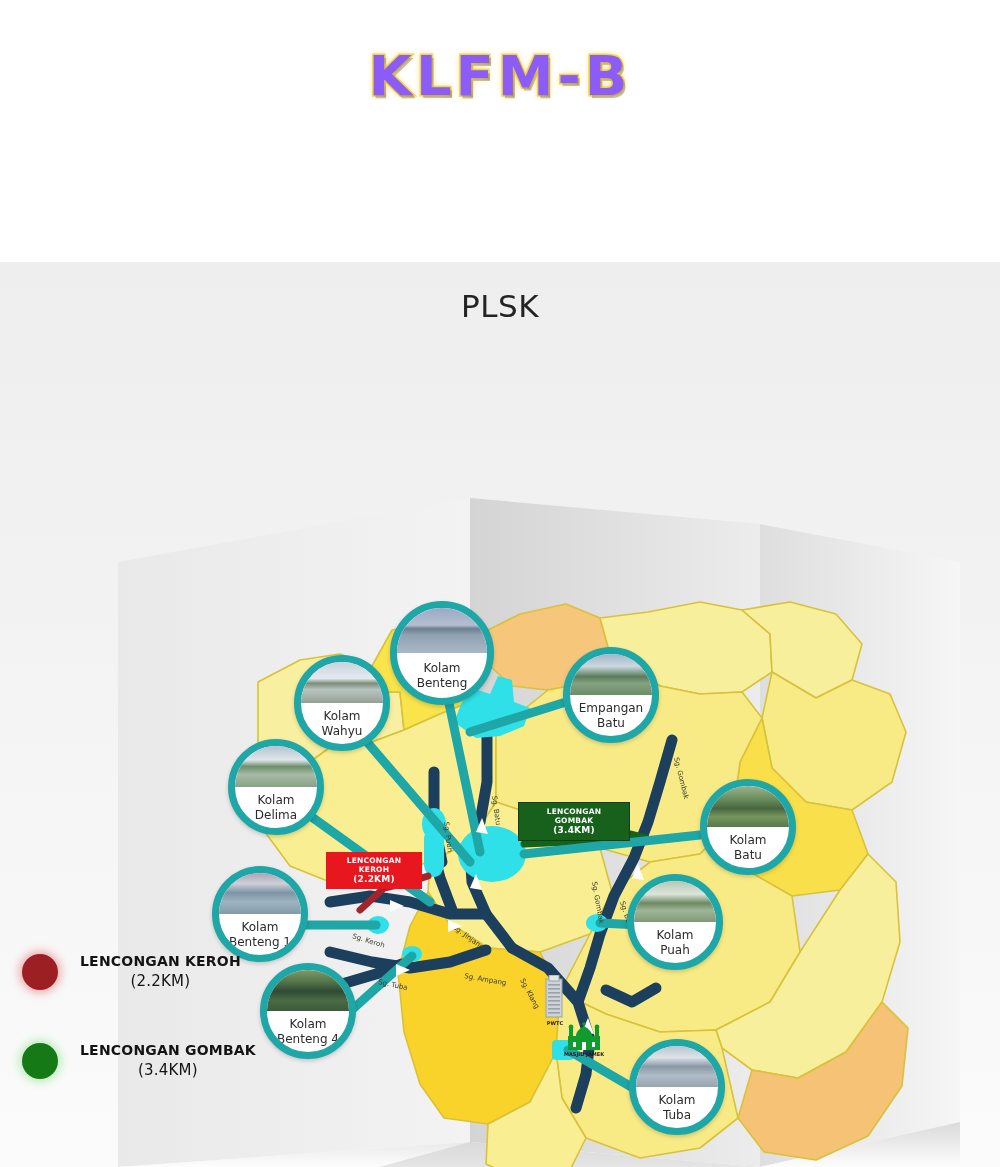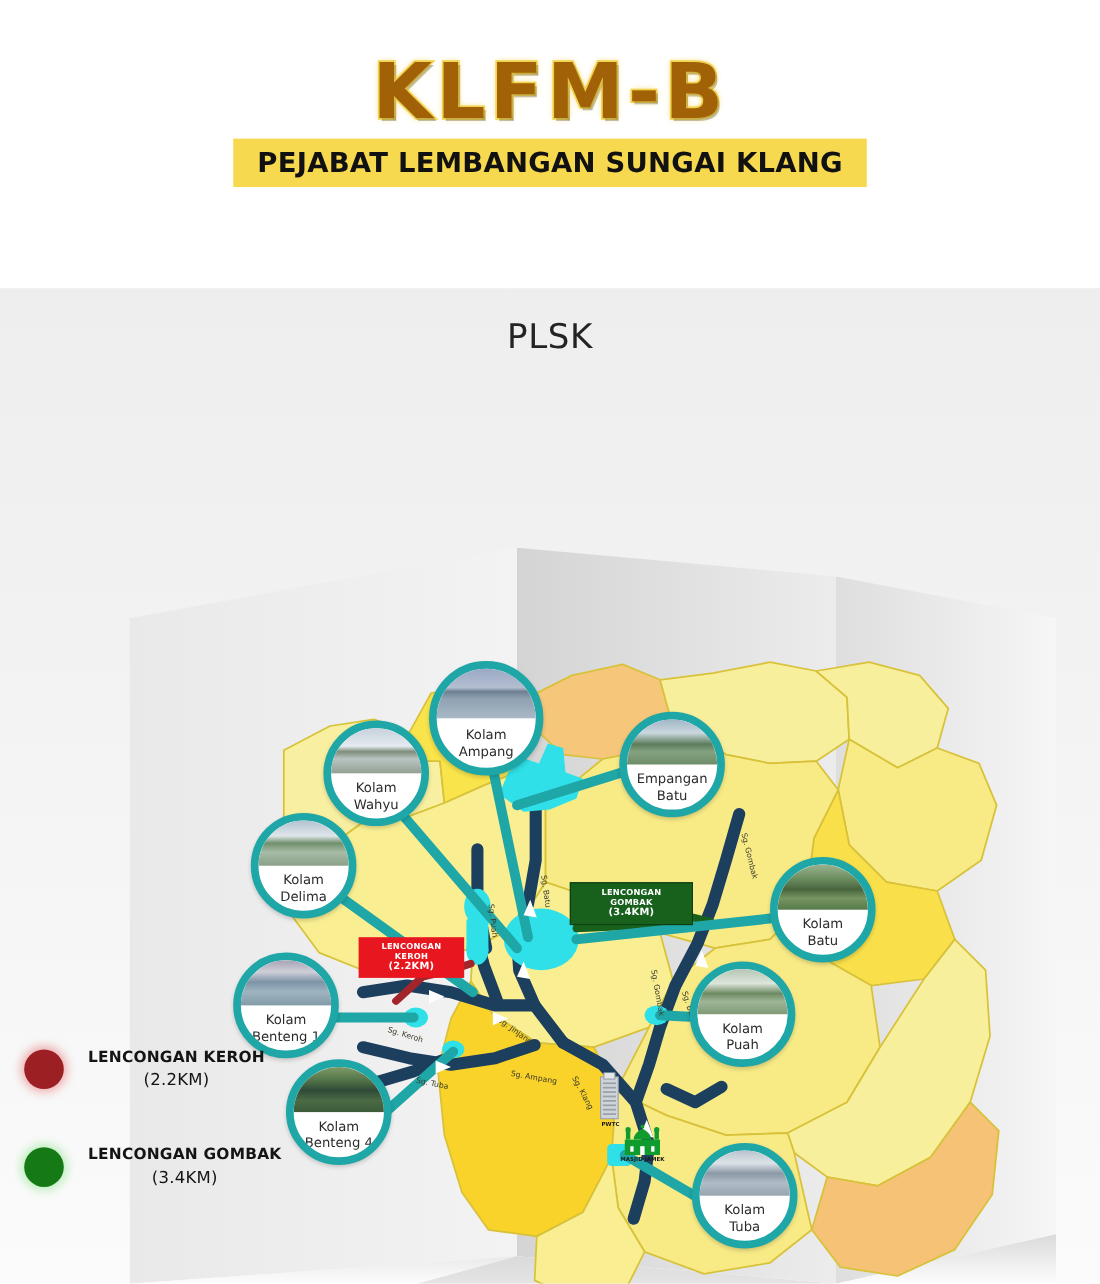--- a/index.html
+++ b/index.html
@@ -10,22 +10,22 @@
     overflow: hidden;
   }
   #page { position: relative; width: 1000px; height: 1167px; background: #ffffff; }
 
   
   .header { position: absolute; left: 0; top: 0; width: 1000px; height: 262px;
             background: #ffffff; }
   .logo-wrap { position: absolute; left: 0; top: 48px; width: 1000px; text-align: center; }
   .logo-title {
     font-family: "DejaVu Sans", sans-serif;
-    font-size: 70px; font-weight: 700; letter-spacing: 4px;
-    color: #a16207;
+    font-size: 56px; font-weight: 700; letter-spacing: 4px;
+    color: #8b5cf6;
     -webkit-text-stroke: 3px #f0d44d;
     paint-order: stroke fill;
     text-shadow: 0 0 6px rgba(245,210,79,0.95), 2px 3px 0 rgba(0,0,0,0.28);
     line-height: 1.0;
   }
   .logo-banner {
     display: inline-block; margin-top: 8px;
     background: #f7d94f; color: #111111;
     font-family: "DejaVu Sans", sans-serif;
     font-size: 25px; font-weight: 700; letter-spacing: 0.2px;
@@ -89,21 +89,20 @@
   .poi-icon { display: block; margin: 0 auto 1px auto; }
 </style>
 </head>
 <body>
 
 <div id="page">
 
   <div class="header">
     <div class="logo-wrap">
       <div class="logo-title">KLFM-B</div>
-      <div class="logo-banner">PEJABAT LEMBANGAN SUNGAI KLANG</div>
     </div>
   </div>
 
   <div class="map-panel">
 
     <div class="plsk-title">PLSK</div>
 
     <svg class="map-svg" viewBox="0 0 1000 905">
       <defs>
         <linearGradient id="paperL" x1="0" y1="0" x2="1" y2="0">
@@ -283,21 +282,21 @@
             <rect x="27" y="20" width="3" height="5"></rect>
           </g>
       </svg>
       <span>MASJID JAMEK</span>
     </div>
 
     <div class="pin big" style="left:390px; top:339px;">
       <div class="pin-photo ph-nanyang"></div>
       <div class="pin-label">
         <span>Kolam</span>
-        <span>Ampang</span>
+        <span>Benteng</span>
       </div>
     </div>
 
     <div class="pin" style="left:294px; top:393px;">
       <div class="pin-photo ph-wahyu"></div>
       <div class="pin-label">
         <span>Kolam</span>
         <span>Wahyu</span>
       </div>
     </div>

